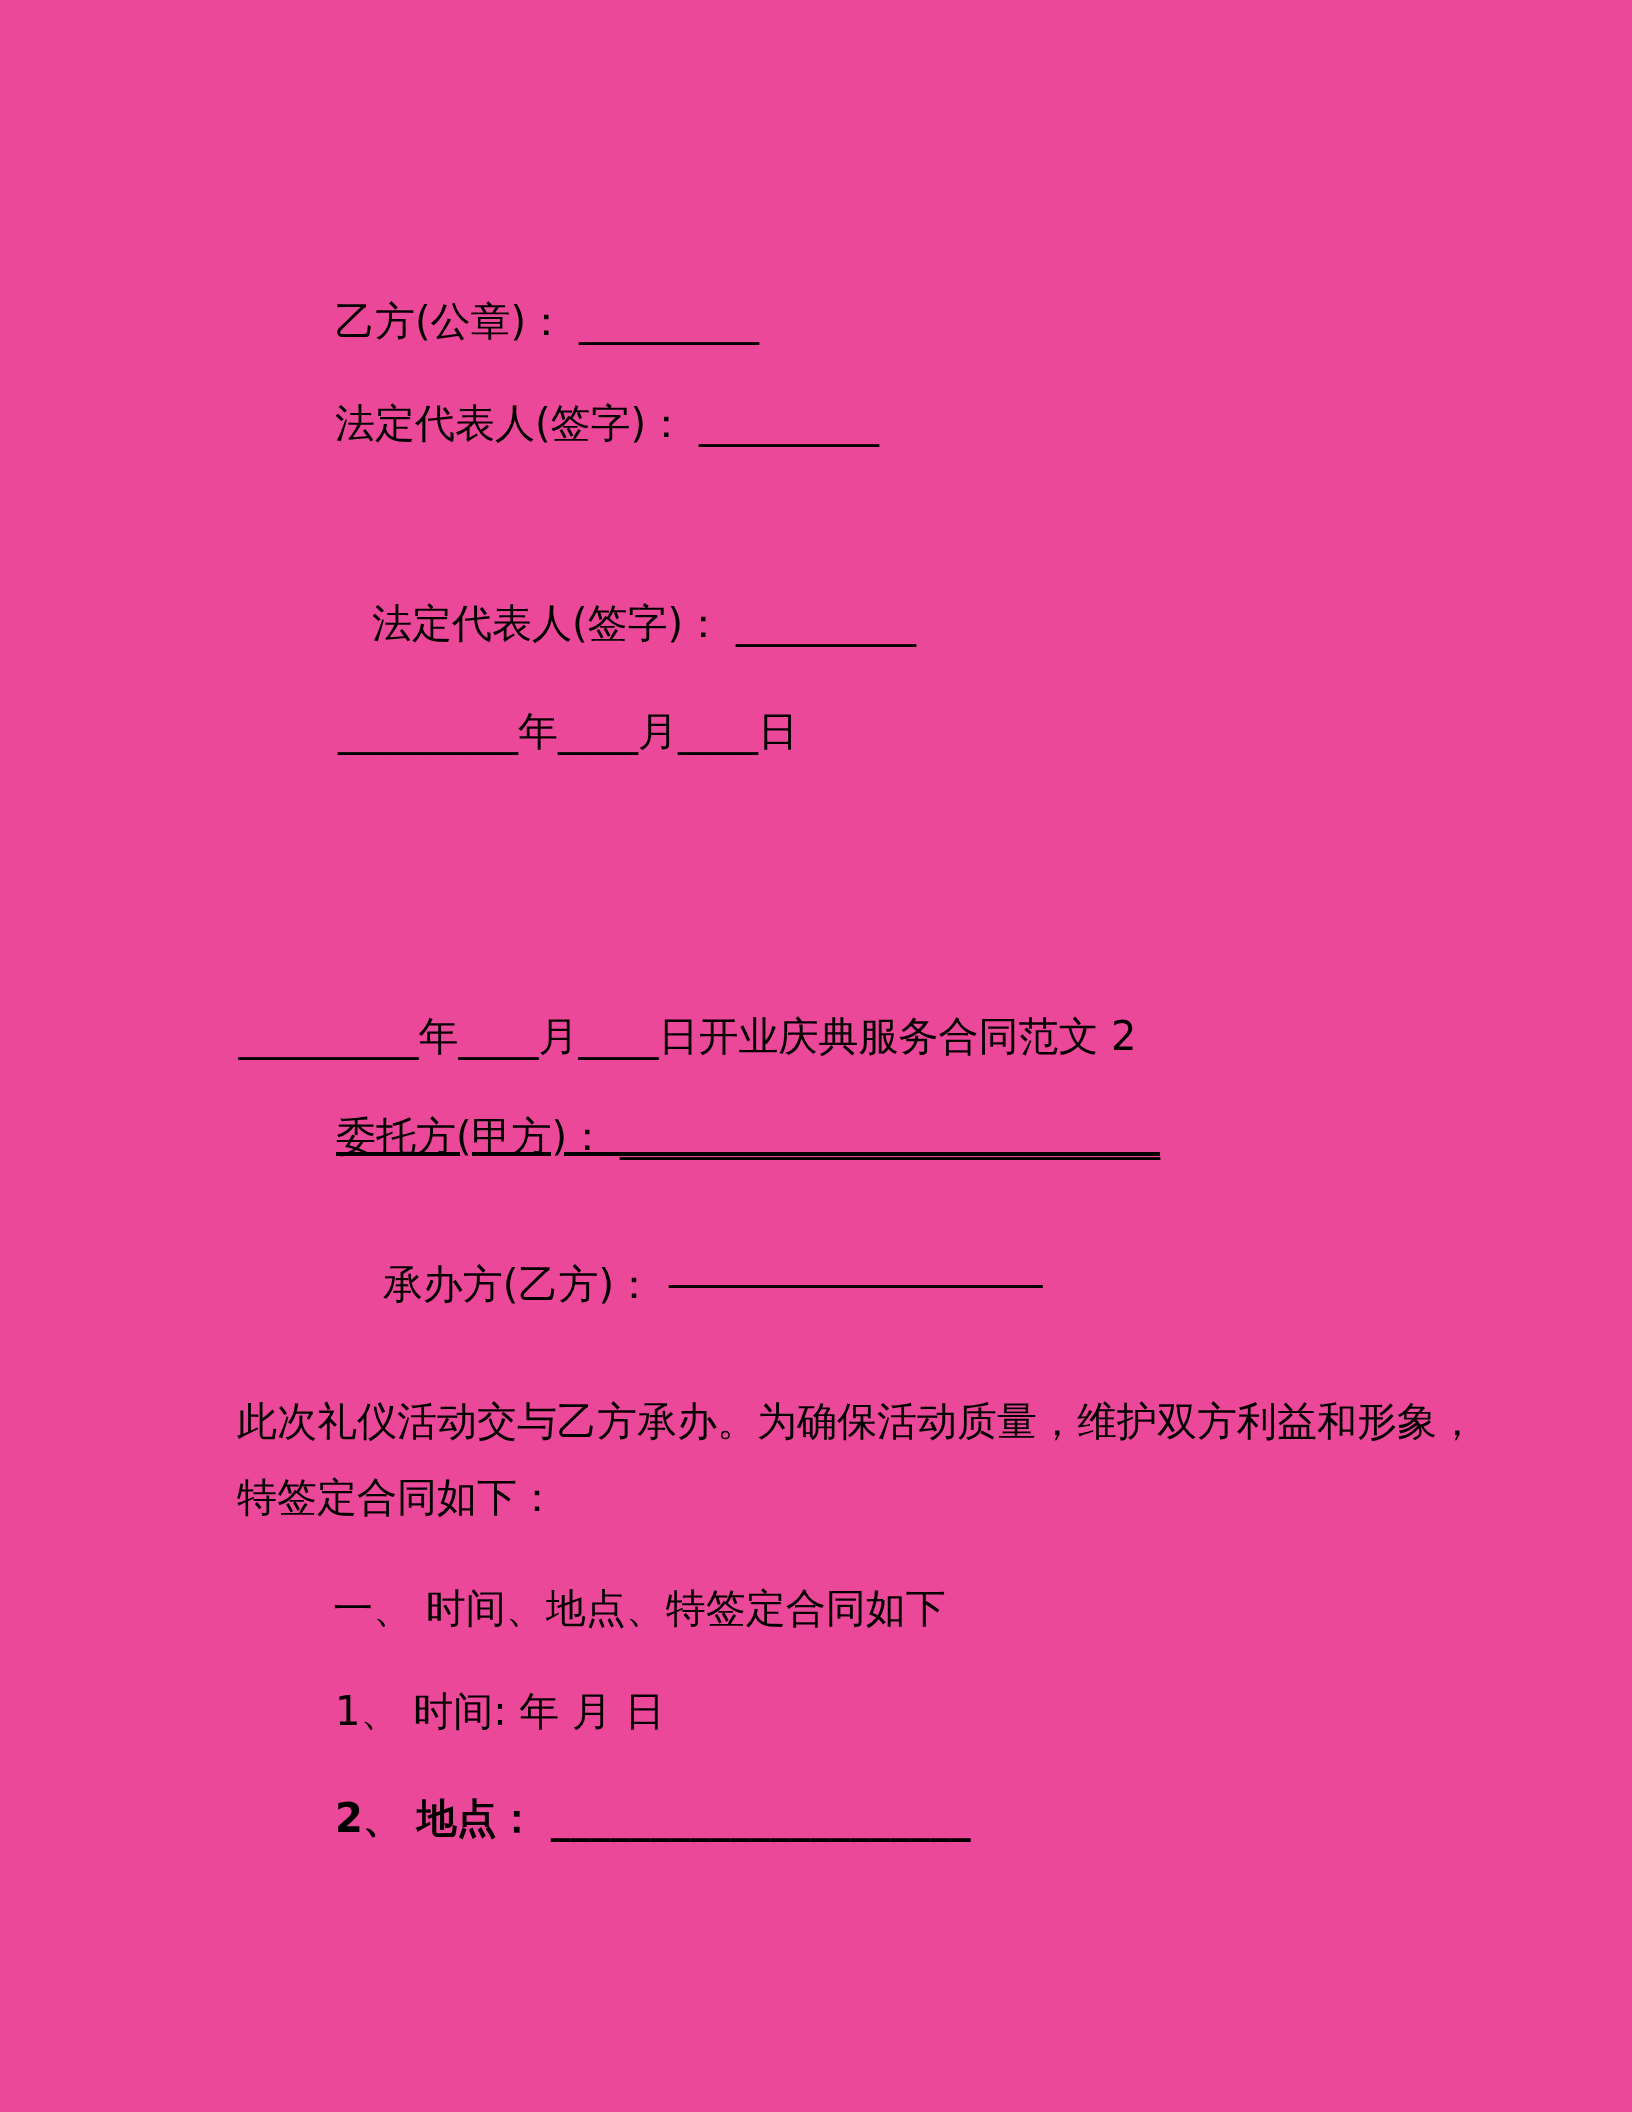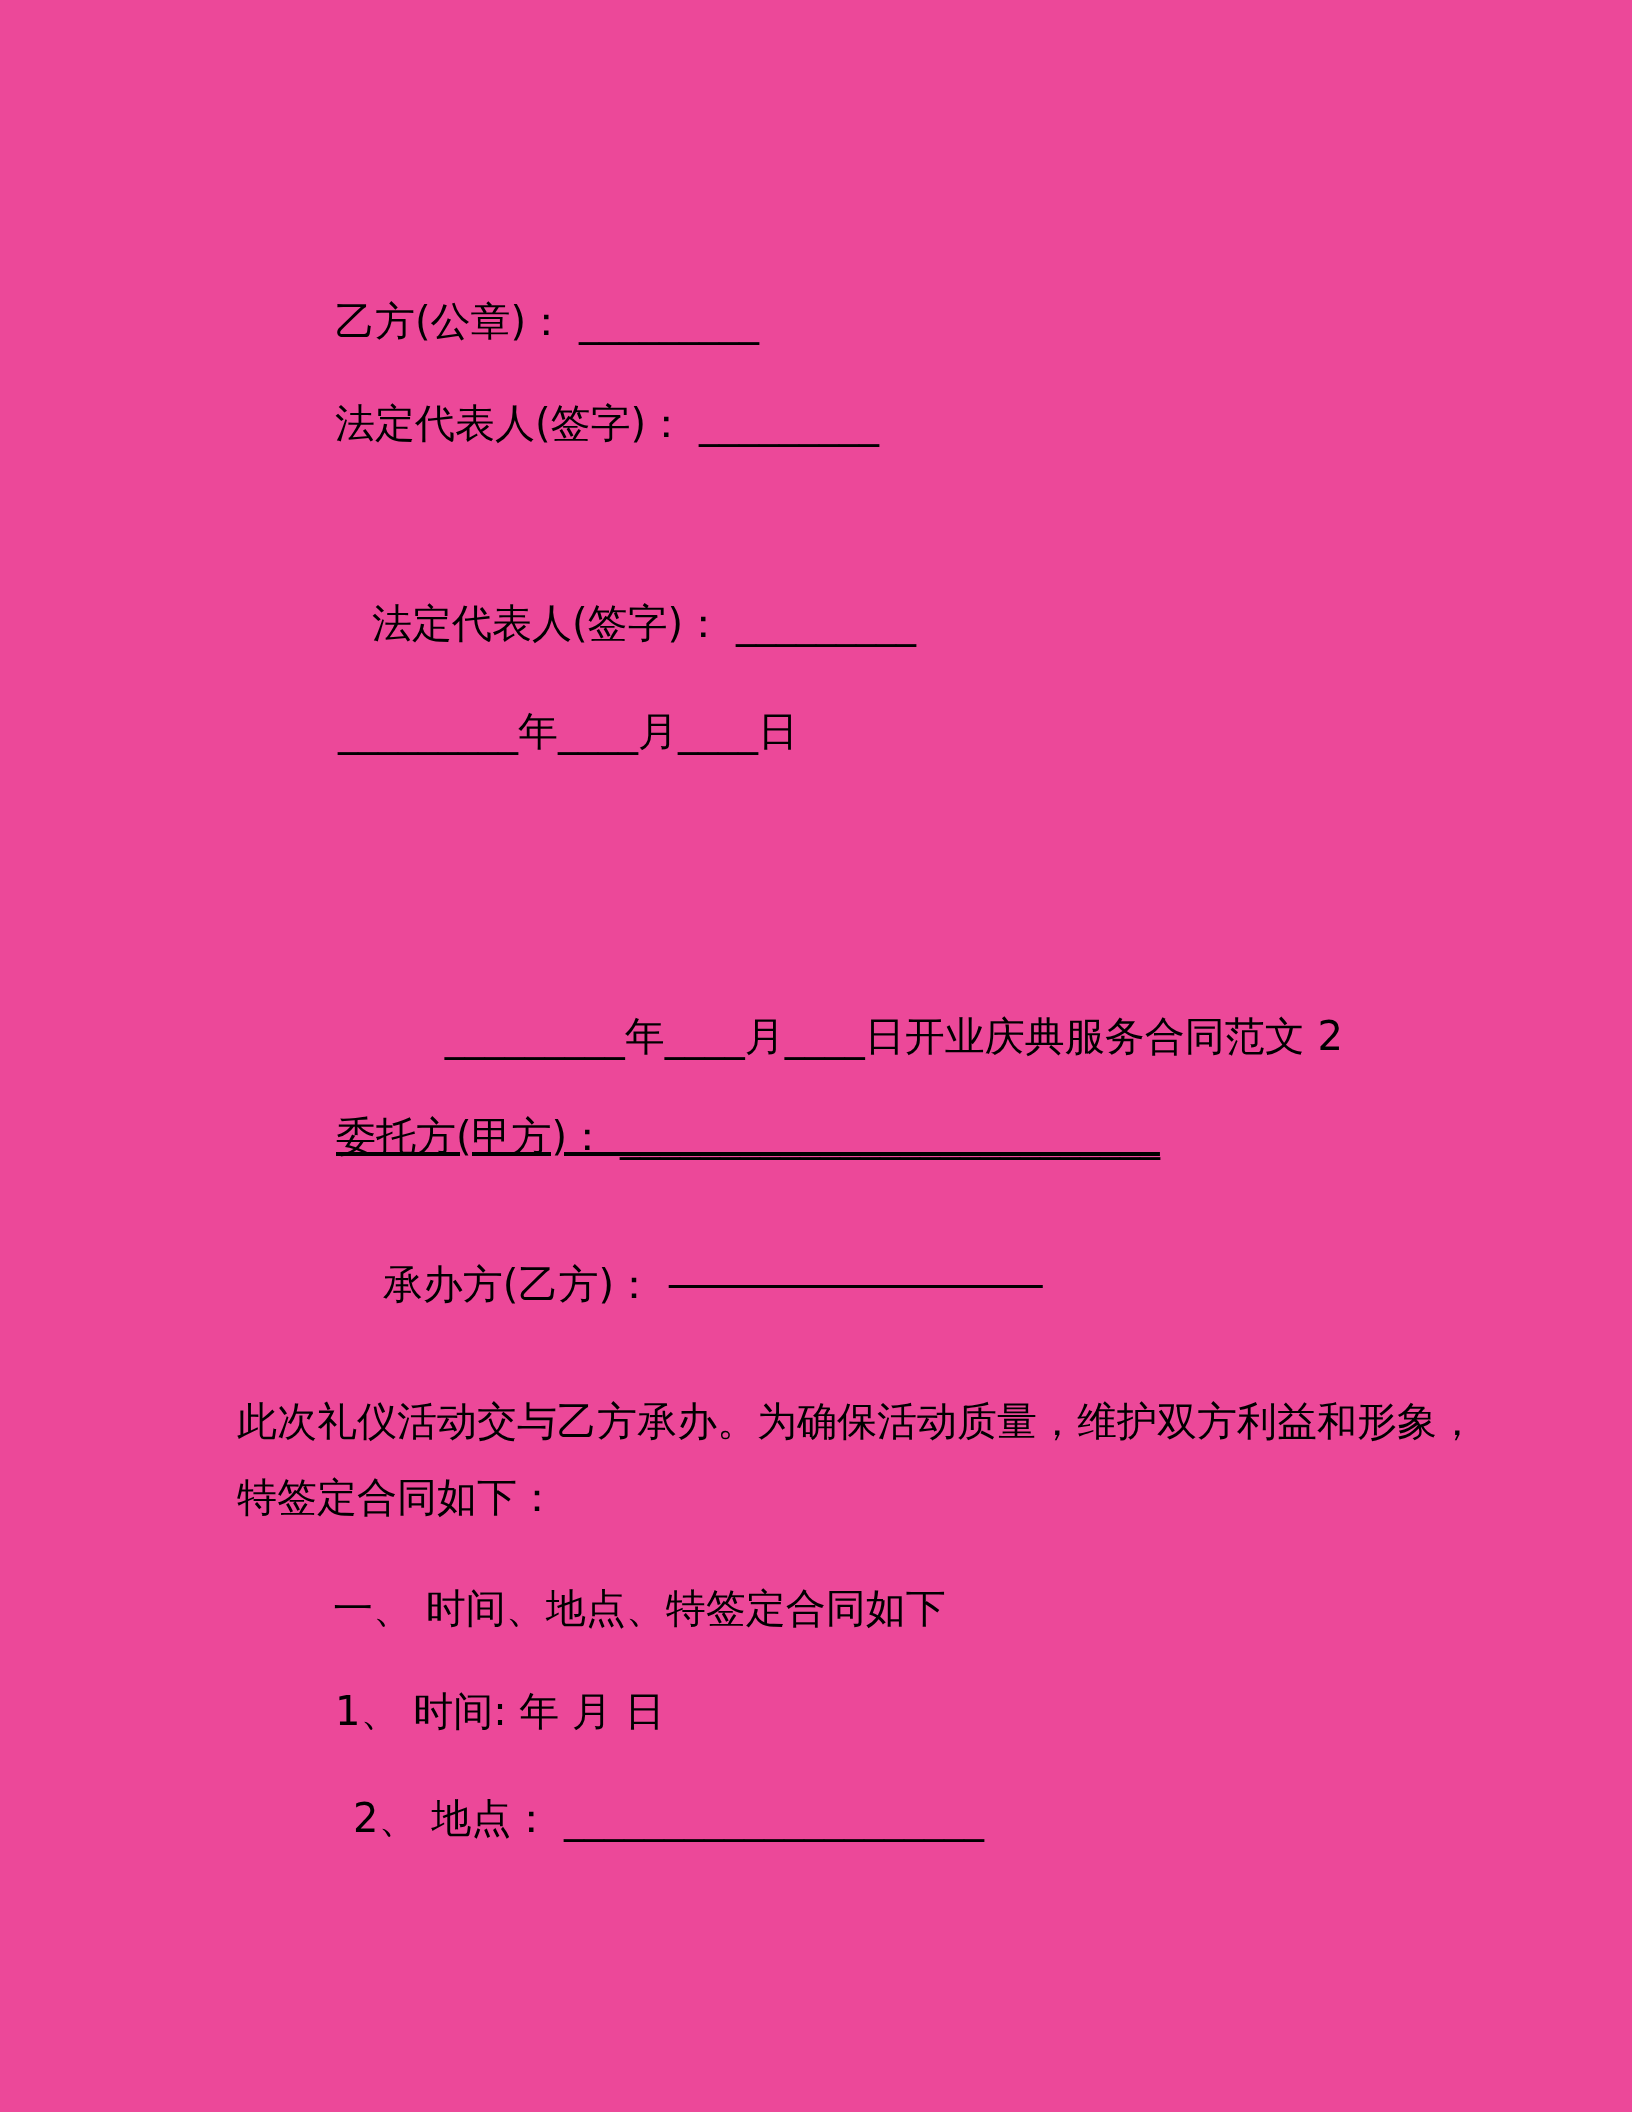--- a/index.html
+++ b/index.html
@@ -20,30 +20,30 @@
     color:#000000;
     white-space:pre;
     letter-spacing:0;
   }
   
   .l-party-b-seal   {top:297px;  left:335px;}
   .l-legal-rep-1    {top:399px;  left:335px;}
   .l-legal-rep-2    {top:599px;  left:372px;}
   .l-date-blank     {top:707px;  left:338px;text-align:right;}
   
-  .l-title          {top:1012px; left:0; width:1343px; text-align:right;}
+  .l-title          {top:1012px; left:16px; width:1343px; text-align:center;}
   .l-party-a        {top:1112px; left:336px;text-decoration:underline;}
   .l-party-b        {top:1212px; left:332px;}
   .dash-run{letter-spacing:-14px;}
   .l-intro-1        {top:1319px; left:345px;}
   .l-intro-2        {top:1397px; left:237px;}
   .l-intro-3        {top:1474px; left:237px;font-family:Liberation Serif, serif;}
   .l-heading-1      {top:1584px; left:333px;}
   .l-item-1         {top:1687px; left:335px;}
-  .l-item-2         {top:1794px; left:353px;}
+  .l-item-2         {top:1794px; left:335px;font-weight:bold;}
 </style>
 </head>
 <body>
 
 <div class="page">
 
   <div class="line l-party-b-seal">乙方(公章)： _________</div>
 
   <div class="line l-legal-rep-1">法定代表人(签字)： _________</div>
 

